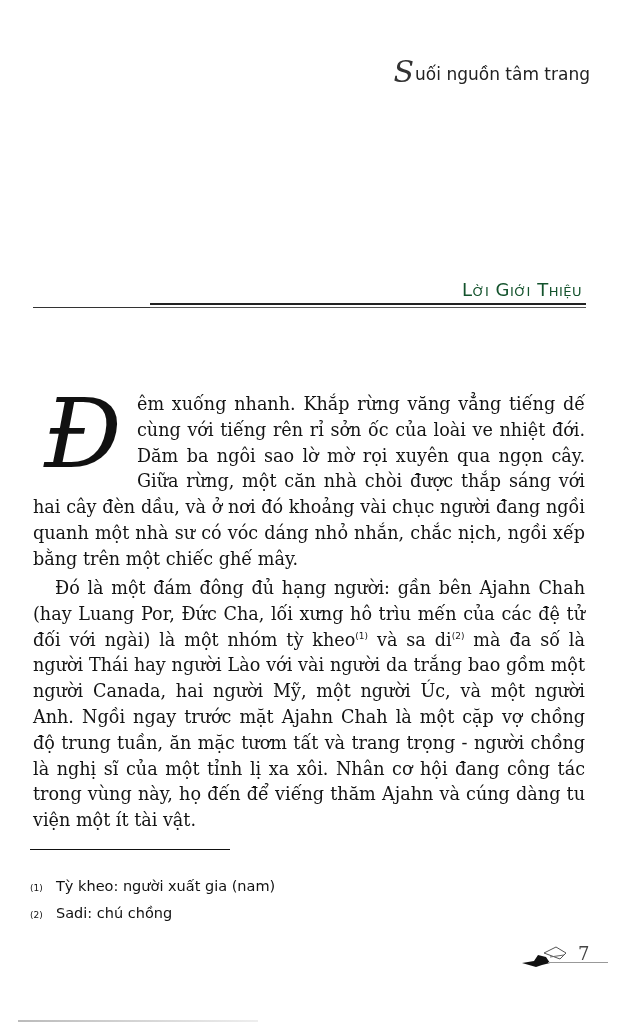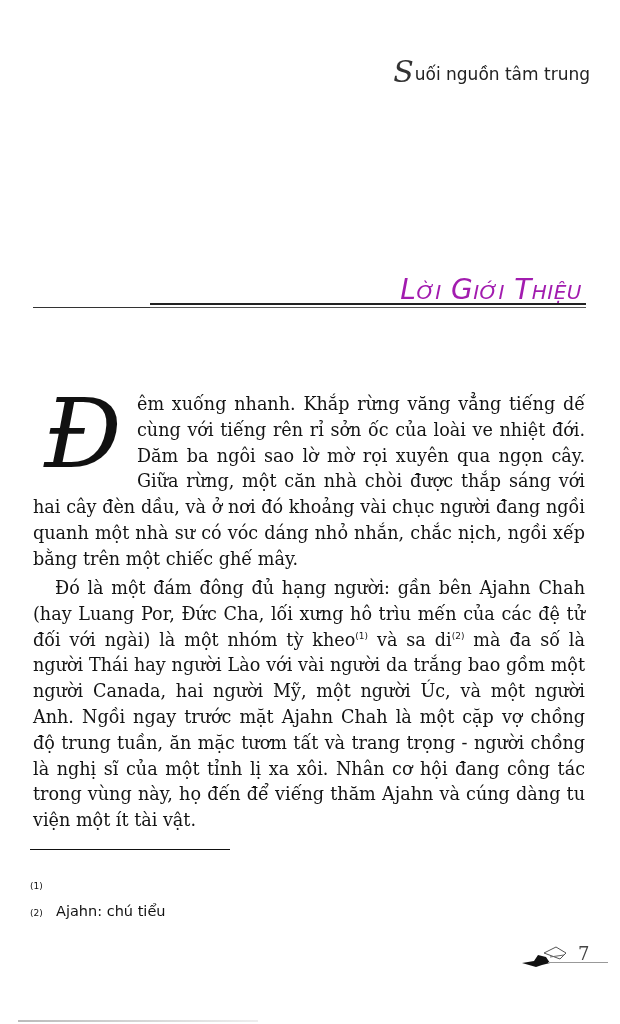--- a/index.html
+++ b/index.html
@@ -20,22 +20,22 @@
       position: absolute; top: 307px; left: 33px; width: 120px; height: 1px; background: #333;
     }
     .title-rule-main {
       position: absolute; top: 303px; left: 150px; width: 436px; height: 2px; background: #222;
     }
     .title-rule-main2 {
       position: absolute; top: 307px; left: 150px; width: 436px; height: 1px; background: #555;
     }
     .chapter-title {
       position: absolute; top: 276px; right: 38px;
-      font-family: "DejaVu Sans", sans-serif; font-size: 28px; color: #a21caf; letter-spacing: 0.5px;
-      font-variant: small-caps; line-height: 28px; font-style: italic;
+      font-family: "DejaVu Sans", sans-serif; font-size: 18px; color: #14532d; letter-spacing: 0.5px;
+      font-variant: small-caps; line-height: 28px;
     }
     .body-text {
       position: absolute; left: 33px; width: 552px;
       font-family: "DejaVu Serif", serif; font-size: 17.6px; line-height: 25.8px; color: #141414;
       text-align: justify;
     }
     .para1 { top: 392px; }
     .para2 { top: 576px; text-indent: 22px; }
     .dropcap {
       float: left; width: 100px; height: 76px; margin: 2px 4px 0 0;
@@ -65,45 +65,46 @@
     .bottom-edge {
       position: absolute; top: 1020px; left: 18px; width: 240px; height: 2px;
       background: linear-gradient(90deg, #bbb, #eee);
     }
   </style>
 </head>
 <body>
 
 <div class="running-header">
   <span class="script-s">S</span>
-  <span>uối nguồn tâm trung</span>
+  <span>uối nguồn tâm trang</span>
 </div>
 
 <div class="title-rule-left"></div>
 <div class="title-rule-main"></div>
 <div class="title-rule-main2"></div>
 <div class="chapter-title">Lời Giới Thiệu</div>
 
 <div class="body-text para1">
   <span class="dropcap">Đ</span>
   <span>êm xuống nhanh. Khắp rừng văng vẳng tiếng dế cùng với tiếng rên rỉ sởn ốc của loài ve nhiệt đới. Dăm ba ngôi sao lờ mờ rọi xuyên qua ngọn cây. Giữa rừng, một căn nhà chòi được thắp sáng với hai cây đèn dầu, và ở nơi đó khoảng vài chục người đang ngồi quanh một nhà sư có vóc dáng nhỏ nhắn, chắc nịch, ngồi xếp bằng trên một chiếc ghế mây.</span>
 </div>
 
 <div class="body-text para2">
   <span>Đó là một đám đông đủ hạng người: gần bên Ajahn Chah (hay Luang Por, Đức Cha, lối xưng hô trìu mến của các đệ tử đối với ngài) là một nhóm tỳ kheo</span><sup>(1)</sup><span> và sa di</span><sup>(2)</sup><span> mà đa số là người Thái hay người Lào với vài người da trắng bao gồm một người Canada, hai người Mỹ, một người Úc, và một người Anh. Ngồi ngay trước mặt Ajahn Chah là một cặp vợ chồng độ trung tuần, ăn mặc tươm tất và trang trọng - người chồng là nghị sĩ của một tỉnh lị xa xôi. Nhân cơ hội đang công tác trong vùng này, họ đến để viếng thăm Ajahn và cúng dàng tu viện một ít tài vật.</span>
 </div>
 
 <div class="footnote-rule"></div>
 <div class="footnotes">
   <div class="footnote">
     <span class="fn-mark">(1)</span>
+    <span>Tỳ kheo: người xuất gia (nam)</span>
   </div>
   <div class="footnote">
     <span class="fn-mark">(2)</span>
-    <span>Ajahn: chú tiểu</span>
+    <span>Sadi: chú chồng</span>
   </div>
 </div>
 
 <svg class="page-ornament" viewBox="0 0 60 26">
   <path d="M2 20 L14 18 L18 12 L26 14 L30 20 L22 22 L16 24 Z" fill="#111"></path>
   <path d="M24 10 L36 4 L46 10 L40 16 Z" fill="none" stroke="#555" stroke-width="1"></path>
   <path d="M30 14 L44 12" stroke="#666" stroke-width="1"></path>
 </svg>
 <div class="page-number-rule"></div>
 <div class="page-number">7</div>

